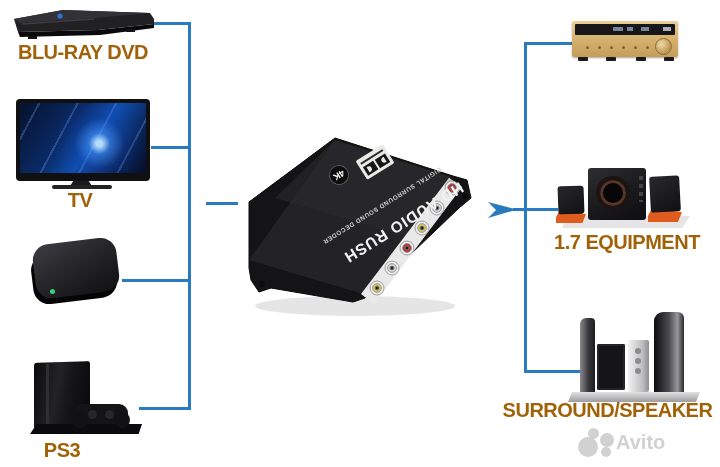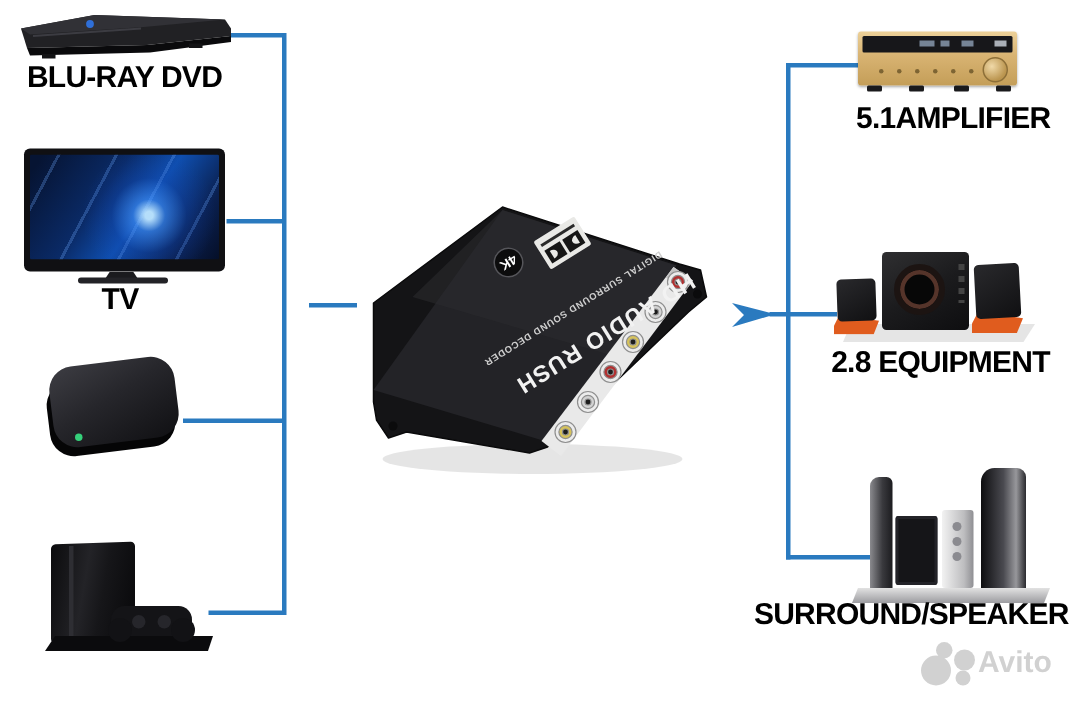--- a/index.html
+++ b/index.html
@@ -1,20 +1,20 @@
 <!DOCTYPE html>
 <html><head>
 <meta charset="utf-8">
 <style>
   html,body{margin:0;padding:0;background:#fff;}
   #stage{position:relative;width:720px;height:467px;background:#ffffff;overflow:hidden;
          font-family:"Liberation Sans",sans-serif;}
   .abs{position:absolute;}
   .line{position:absolute;background:#2a7abf;}
-  .lbl{position:absolute;font-weight:700;color:#000000;font-size:20px;letter-spacing:-0.5px;
+  .lbl{position:absolute;font-weight:700;color:#a16207;font-size:20px;letter-spacing:-0.5px;
        text-align:center;white-space:nowrap;}
   
   .tv-frame{position:absolute;left:16px;top:99px;width:134px;height:82px;background:#101013;
             border-radius:4px;padding:4px 4px 8px 4px;box-sizing:border-box;}
   .tv-screen{width:100%;height:100%;border-radius:1px;
      background:
        radial-gradient(circle at 63% 58%, rgba(190,230,255,.95) 0 3%, rgba(70,150,255,.55) 12%, rgba(20,70,180,.25) 28%, transparent 50%),
        repeating-linear-gradient(118deg, transparent 0 16px, rgba(110,170,255,.28) 16px 18px, transparent 18px 34px),
        linear-gradient(125deg,#061433 5%,#0a2a66 38%,#0f4fb0 58%,#0a2050 82%,#050f28 100%);}
   .tv-neck{position:absolute;left:70px;top:181px;width:22px;height:5px;background:#1b1b1e;
@@ -71,21 +71,21 @@
   .spk-mid{position:absolute;left:31px;top:38px;width:28px;height:46px;border-radius:2px;background:#151518;
            box-shadow:inset 0 0 0 2px #232328;}
   .spk-unit{position:absolute;left:62px;top:34px;width:21px;height:52px;border-radius:2px;
             background:linear-gradient(90deg,#f2f2f2,#bdbdbf 70%,#8f8f93 100%);}
   .spk-unit i{position:absolute;left:7px;width:6px;height:6px;border-radius:50%;background:#8b8b90;display:block;}
   .spk-towerR{position:absolute;left:88px;top:6px;width:30px;height:82px;border-radius:9px 6px 0 0;
               background:linear-gradient(90deg,#0d0d0f 0%,#4a4a50 50%,#97979b 78%,#2a2a2e 100%);}
   .spk-base{position:absolute;left:2px;top:86px;width:132px;height:10px;
             background:linear-gradient(#e2e2e2,#9c9ca0);clip-path:polygon(3% 0,100% 0,97% 100%,0 100%);}
   
-  .wm{position:absolute;left:610px;top:427px;width:110px;height:32px;opacity:.8;text-align:center;}
+  .wm{position:absolute;left:574px;top:427px;width:110px;height:32px;opacity:.8;text-align:center;}
   .wm i{position:absolute;border-radius:50%;background:#c6c6c6;display:block;}
   .wm-text{position:absolute;left:42px;top:4px;font-size:20px;font-weight:700;color:#c6c6c6;letter-spacing:0;}
 </style>
 </head>
 <body>
 
 <div id="stage">
 
   <div class="line" style="left:188px;top:22px;width:3px;height:388px;"></div>
   <div class="line" style="left:153px;top:22px;width:37px;height:3px;"></div>
@@ -128,20 +128,21 @@
 
   <div class="ps3">
     <div class="ps3-slab"></div>
     <div class="ps3-groove"></div>
     <div class="ps3-base"></div>
     <div class="ps3-pad">
       <span class="ps3-stick" style="left:14px;"></span>
       <span class="ps3-stick" style="right:14px;"></span>
     </div>
   </div>
+  <div class="lbl" style="left:17px;top:439px;width:90px;">PS3</div>
 
   <svg class="abs" style="left:235px;top:128px;" width="250" height="192" viewBox="0 0 250 192">
     <ellipse cx="120" cy="178" rx="100" ry="10" fill="rgba(0,0,0,0.10)"></ellipse>
 
     <path d="M100,10 L218,48 L232,52 L236,70 L224,80 L130,170 L118,174 L36,160 L24,164 L16,152 L14,140 L14,74 Z" fill="#141416" stroke="#0a0a0b" stroke-width="1" stroke-linejoin="round"></path>
 
     <polygon points="100,12 216,49 128,166 14,132" fill="#232327"></polygon>
     <polygon points="100,12 216,49 170,108 40,70" fill="#2b2b30" opacity="0.55"></polygon>
 
     <polygon points="214,50 227,59 139,176 126,166" fill="#e9e9e9"></polygon>
@@ -215,34 +216,33 @@
       <span class="amp-dot" style="left:38px;"></span>
         <span class="amp-dot" style="left:50px;"></span>
       <span class="amp-dot" style="left:62px;"></span>
         <span class="amp-dot" style="left:74px;"></span>
     </div>
     <span class="amp-foot" style="left:6px;"></span>
       <span class="amp-foot" style="left:34px;"></span>
     <span class="amp-foot" style="left:64px;"></span>
       <span class="amp-foot" style="left:92px;"></span>
   </div>
-  <div class="lbl" style="left:558px;top:68px;width:155px;">5.1AMPLIFIER</div>
 
   <div class="eq">
     <div class="eq-shadow"></div>
     <div class="eq-baseL"></div>
     <div class="eq-sat eq-satL"></div>
     <div class="eq-sub">
       <div class="eq-port"></div>
       <div class="eq-knobs"></div>
     </div>
     <div class="eq-baseR"></div>
     <div class="eq-sat eq-satR"></div>
   </div>
-  <div class="lbl" style="left:552px;top:231px;width:150px;">2.8 EQUIPMENT</div>
+  <div class="lbl" style="left:552px;top:231px;width:150px;">1.7 EQUIPMENT</div>
 
   <div class="spk">
     <div class="spk-towerL"></div>
     <div class="spk-mid"></div>
     <div class="spk-unit">
       <i style="top:8px;"></i>
         <i style="top:18px;"></i>
         <i style="top:28px;"></i>
     </div>
     <div class="spk-towerR"></div>

